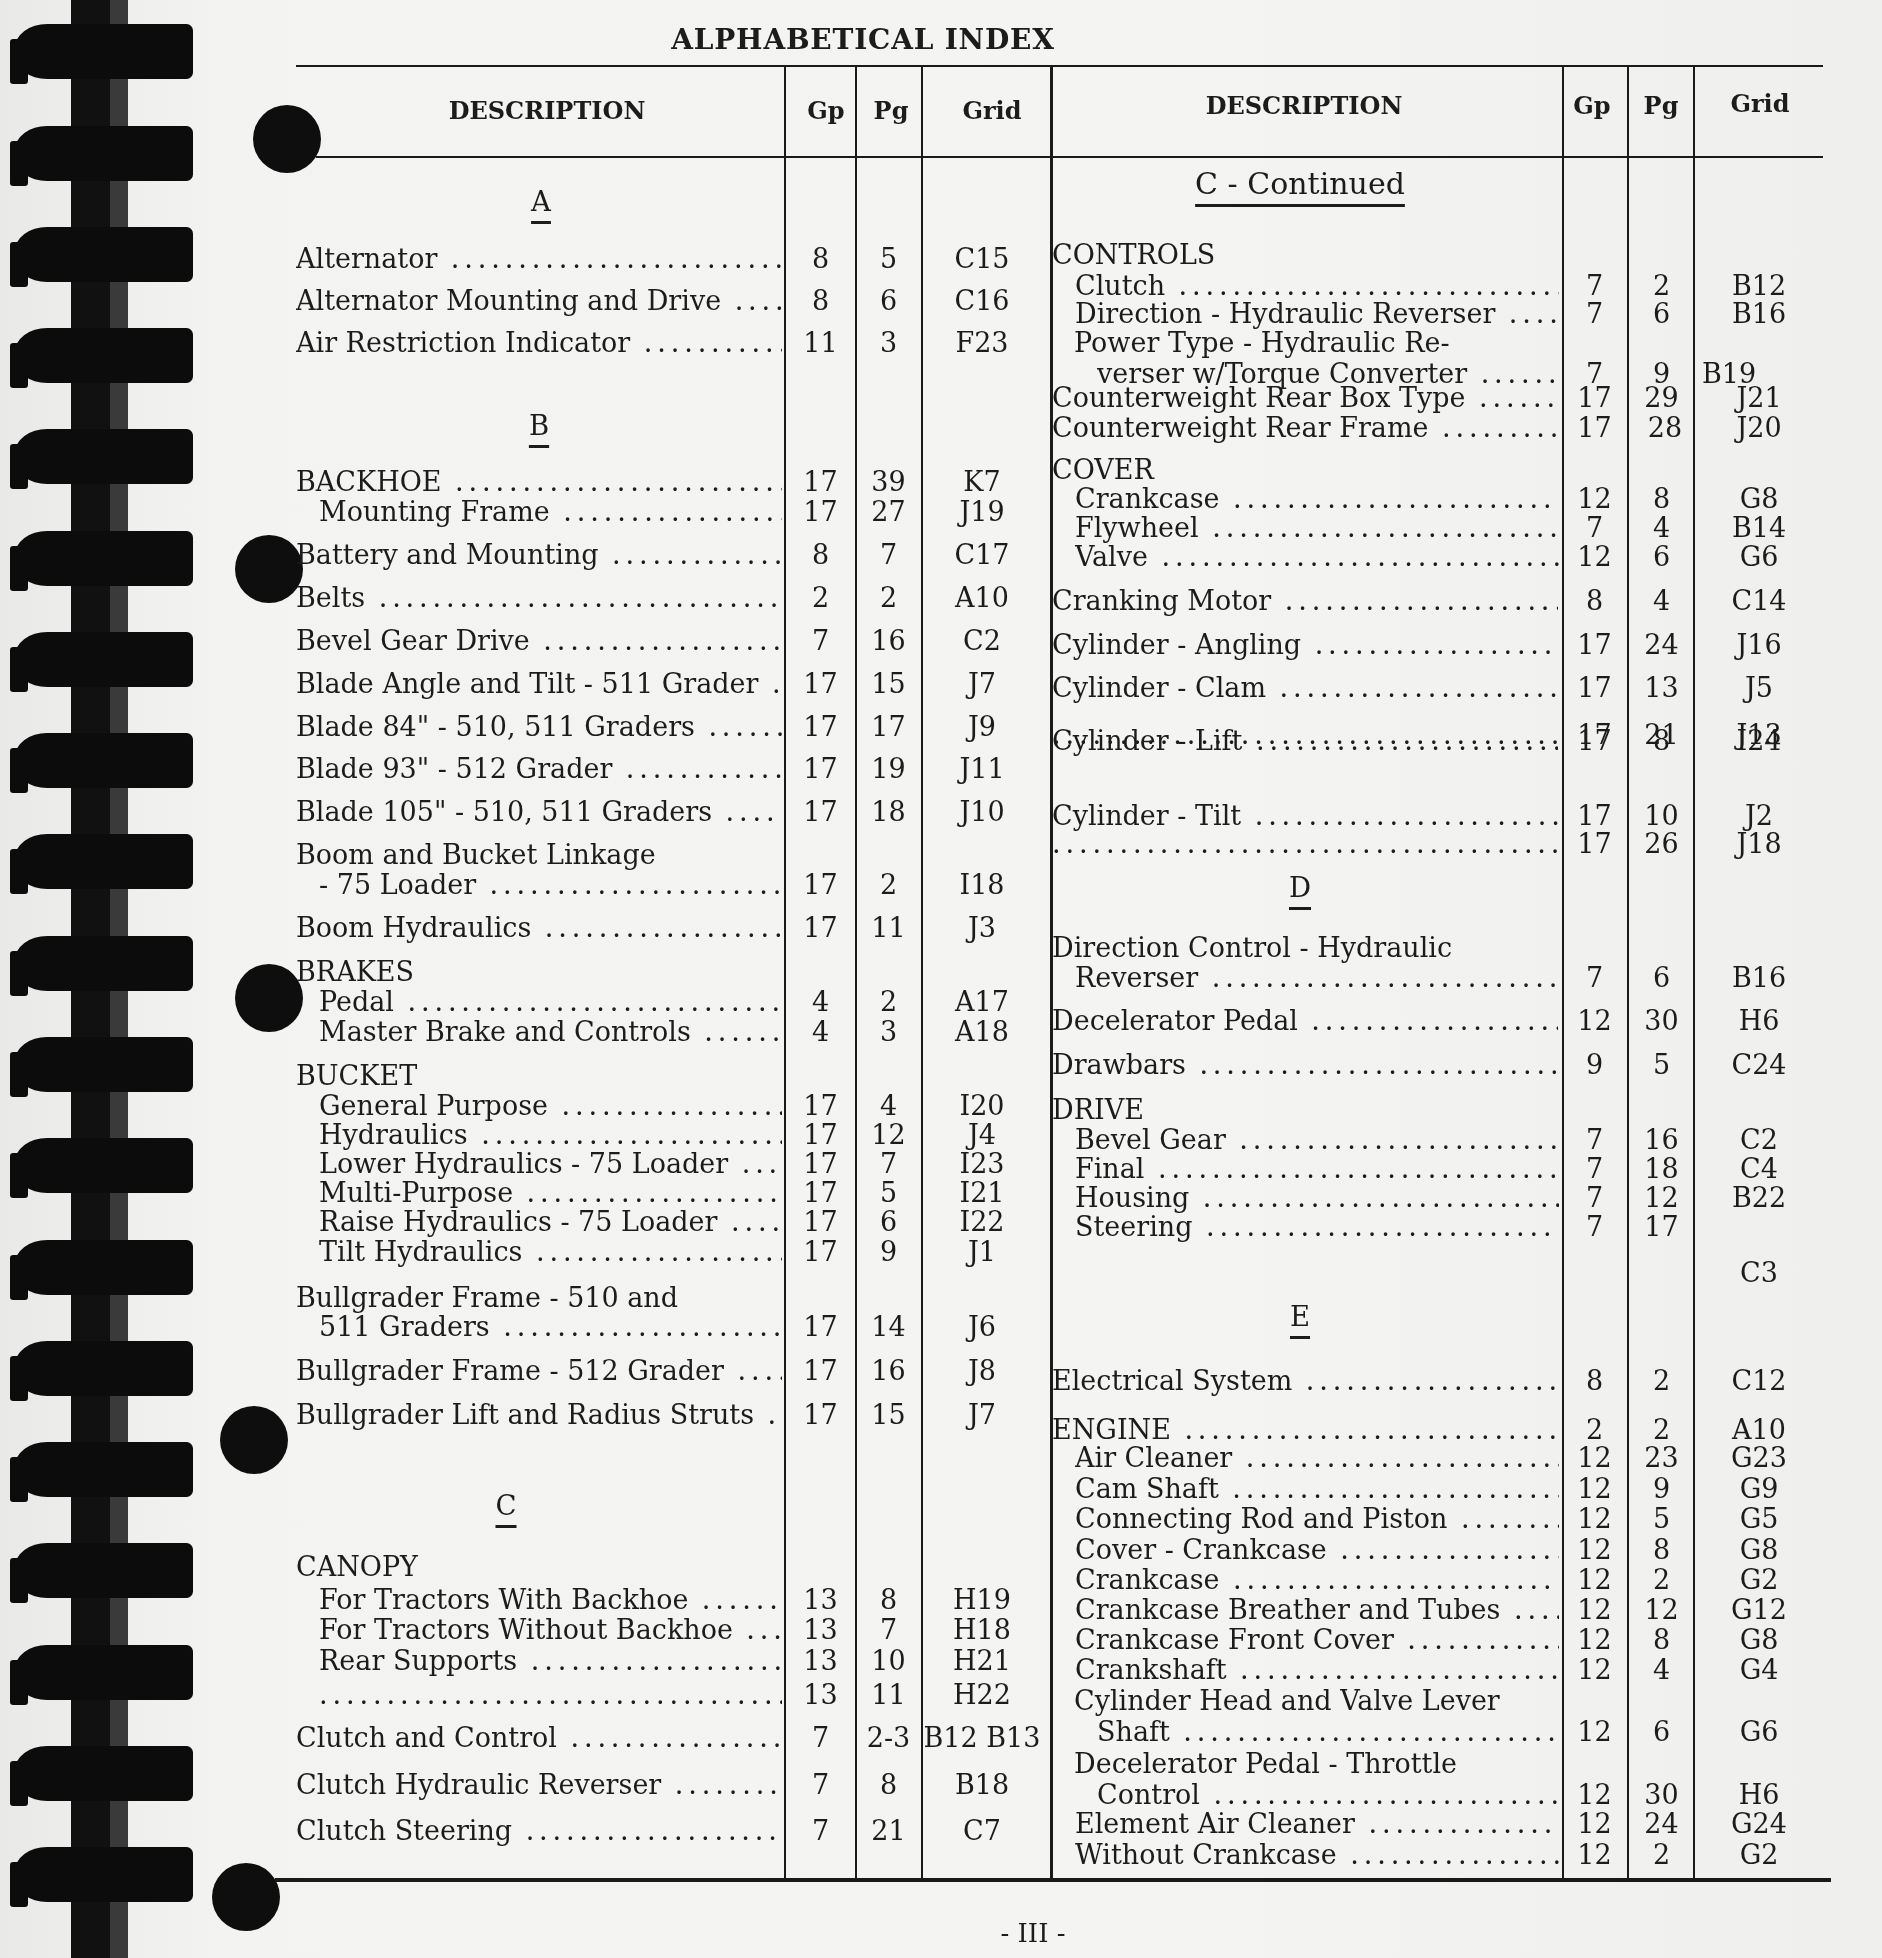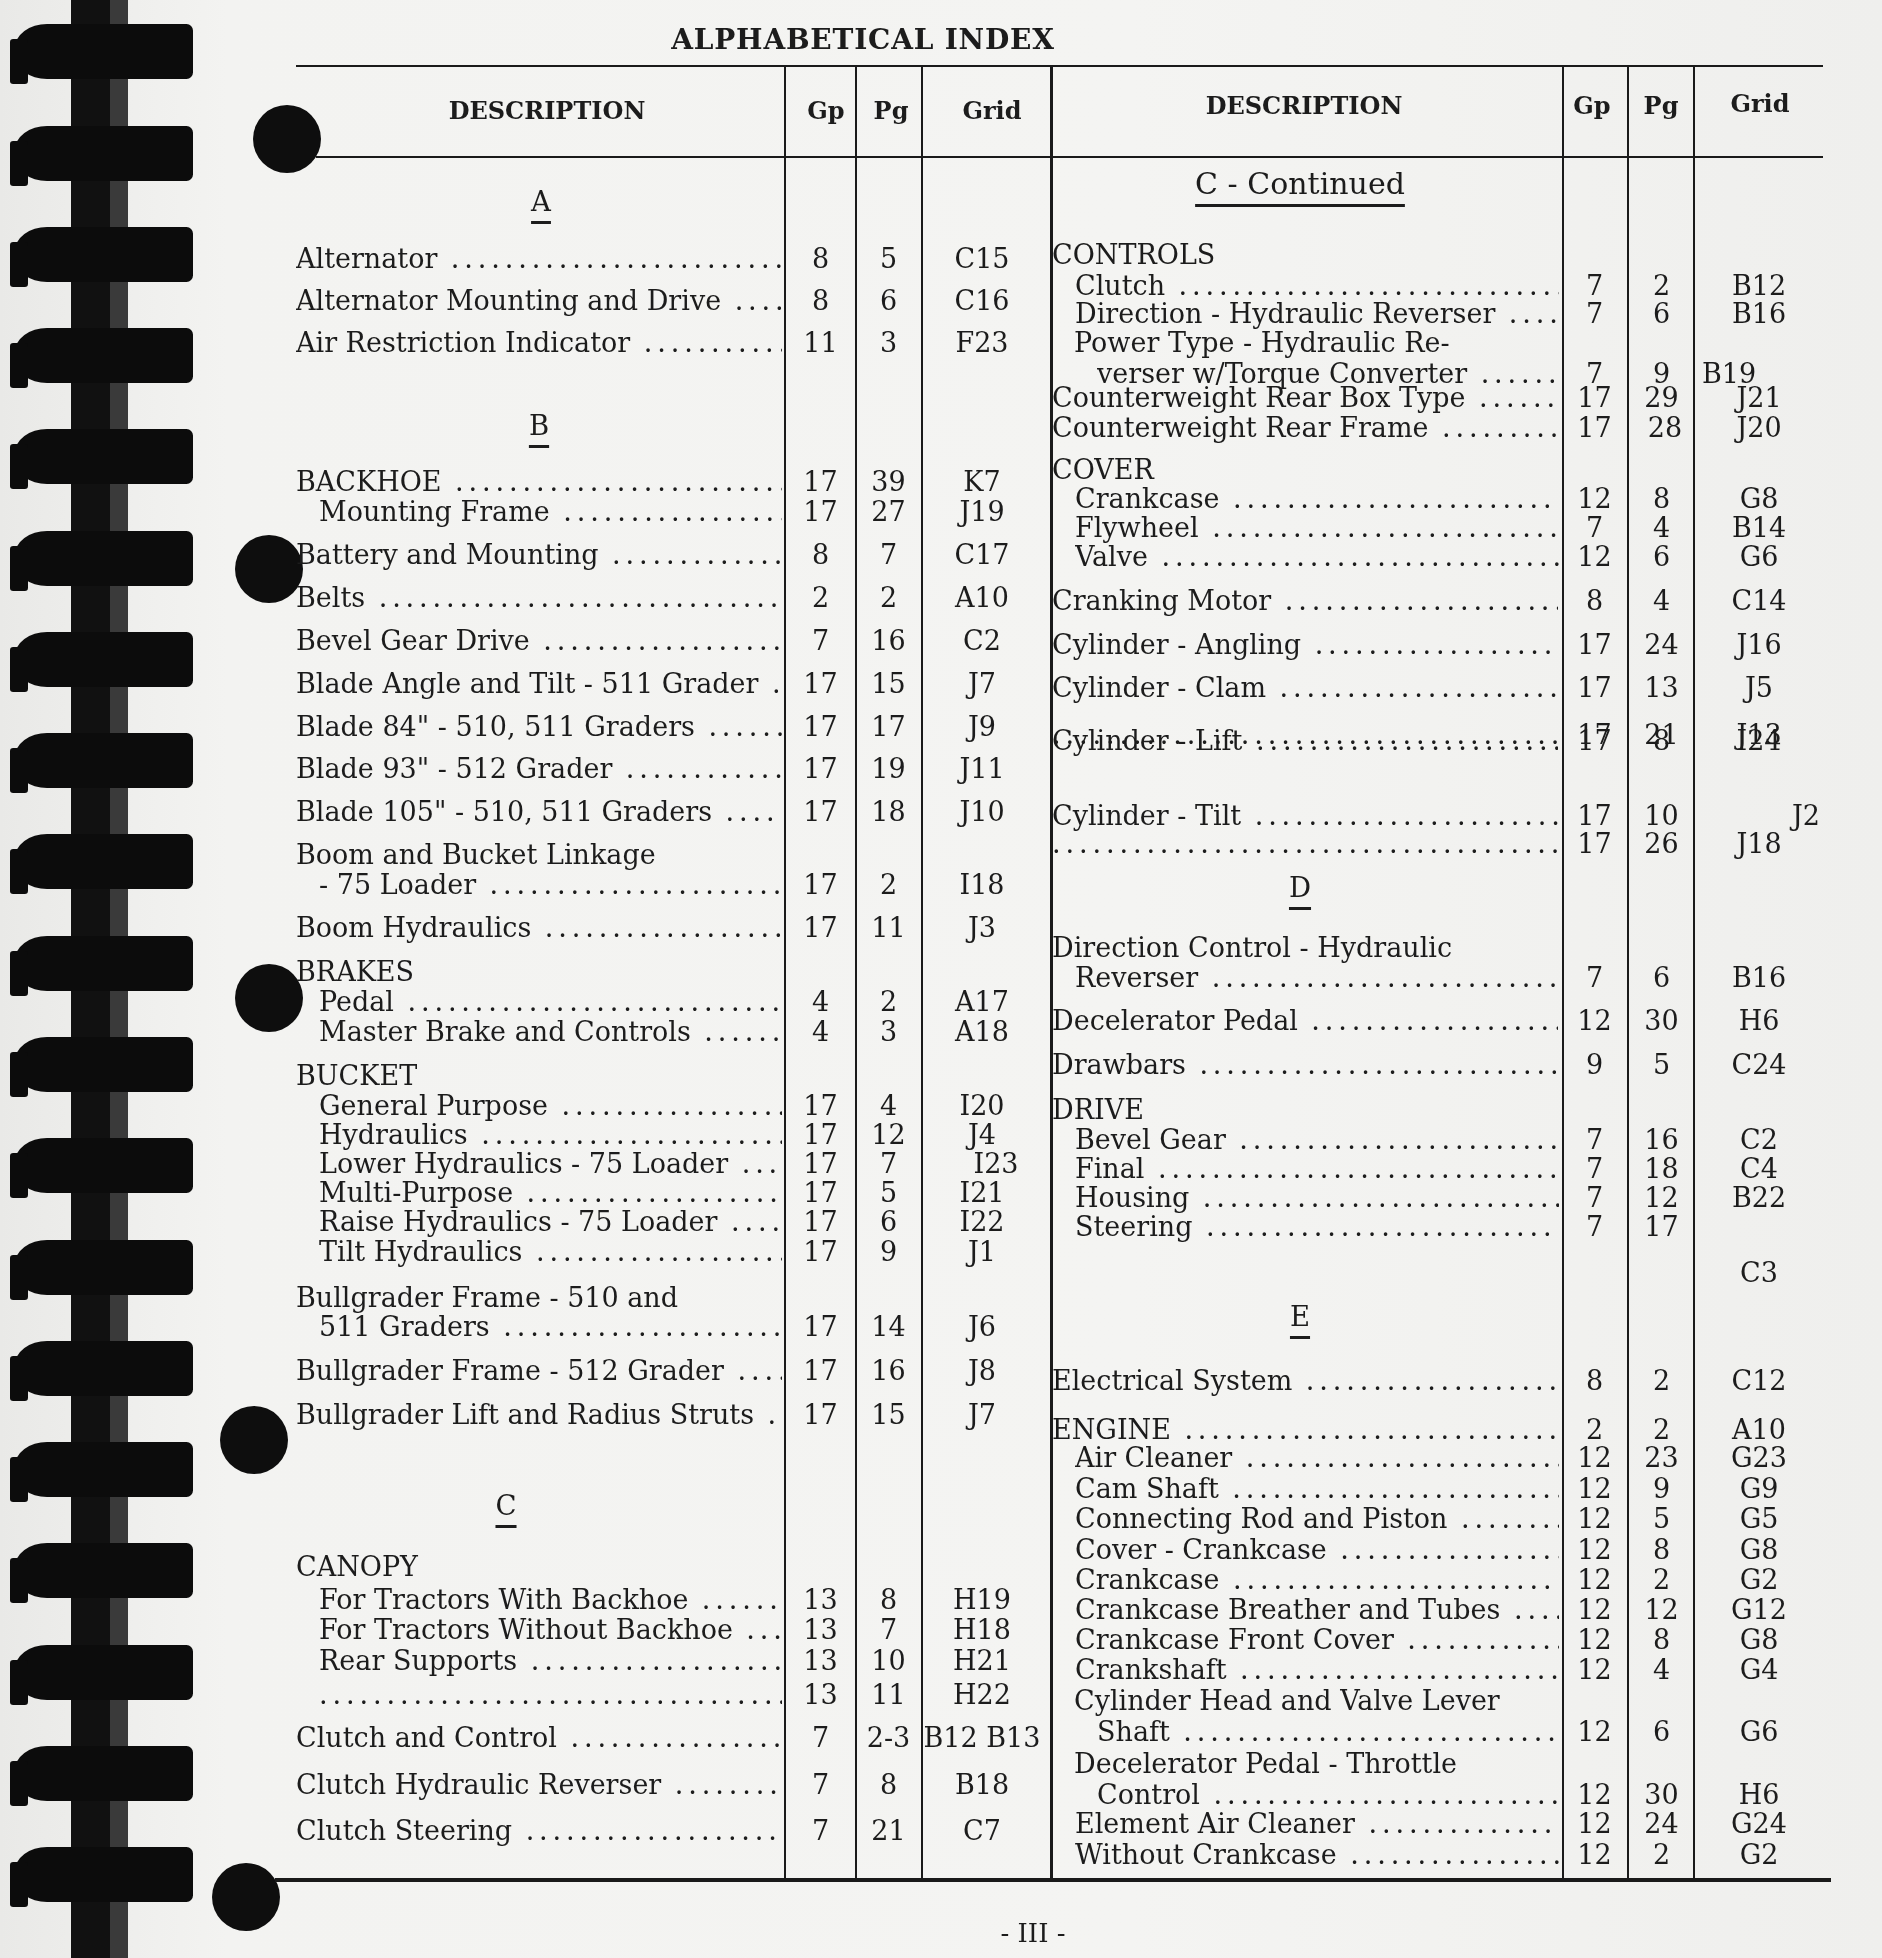--- a/index.html
+++ b/index.html
@@ -227,21 +227,21 @@
       <div class="row" style="left: 296px; top: 1119px; width: 751px;">
         <div class="desc" style="left: 23px; width: 463px;"><span>Hydraulics</span><span class="dots"> ............................................................</span></div>
         <div class="num" style="left: 496px; width: 57px;">17</div>
         <div class="num" style="left: 560px; width: 65px;">12</div>
         <div class="num" style="left: 625px; width: 122px;">J4</div>
       </div>
       <div class="row" style="left: 296px; top: 1148px; width: 751px;">
         <div class="desc" style="left: 23px; width: 463px;"><span>Lower Hydraulics - 75 Loader</span><span class="dots"> ............................................................</span></div>
         <div class="num" style="left: 496px; width: 57px;">17</div>
         <div class="num" style="left: 560px; width: 65px;">7</div>
-        <div class="num" style="left: 625px; width: 122px; padding-left: 14px;">I23</div>
+        <div class="num" style="left: 625px; width: 122px;">I23</div>
       </div>
       <div class="row" style="left: 296px; top: 1177px; width: 751px;">
         <div class="desc" style="left: 23px; width: 463px;"><span>Multi-Purpose</span><span class="dots"> ............................................................</span></div>
         <div class="num" style="left: 496px; width: 57px;">17</div>
         <div class="num" style="left: 560px; width: 65px;">5</div>
         <div class="num" style="left: 625px; width: 122px;">I21</div>
       </div>
       <div class="row" style="left: 296px; top: 1206px; width: 751px;">
         <div class="desc" style="left: 23px; width: 463px;"><span>Raise Hydraulics - 75 Loader</span><span class="dots"> ............................................................</span></div>
         <div class="num" style="left: 496px; width: 57px;">17</div>
@@ -400,21 +400,21 @@
       <div class="row" style="left: 1052px; top: 719px; width: 771px;">
         <div class="desc" style="left: 0px; width: 506px;"><span></span><span class="dots"> ............................................................</span></div>
         <div class="num" style="left: 514px; width: 57px;">17</div>
         <div class="num" style="left: 577px; width: 65px;">21</div>
         <div class="num" style="left: 646px; width: 122px;">J13</div>
       </div>
       <div class="row" style="left: 1052px; top: 800px; width: 771px;">
         <div class="desc" style="left: 0px; width: 506px;"><span>Cylinder - Tilt</span><span class="dots"> ............................................................</span></div>
         <div class="num" style="left: 514px; width: 57px;">17</div>
         <div class="num" style="left: 577px; width: 65px;">10</div>
-        <div class="num" style="left: 646px; width: 122px; text-align: right;">J2</div>
+        <div class="num" style="left: 646px; width: 122px;">J2</div>
       </div>
       <div class="row" style="left: 1052px; top: 828px; width: 771px;">
         <div class="desc" style="left: 0px; width: 506px;"><span></span><span class="dots"> ............................................................</span></div>
         <div class="num" style="left: 514px; width: 57px;">17</div>
         <div class="num" style="left: 577px; width: 65px;">26</div>
         <div class="num" style="left: 646px; width: 122px;">J18</div>
       </div>
       <div class="row" style="left: 1052px; top: 932px;"><span>Direction Control - Hydraulic</span></div>
       <div class="row" style="left: 1052px; top: 962px; width: 771px;">
         <div class="desc" style="left: 23px; width: 484px;"><span>Reverser</span><span class="dots"> ............................................................</span></div>

